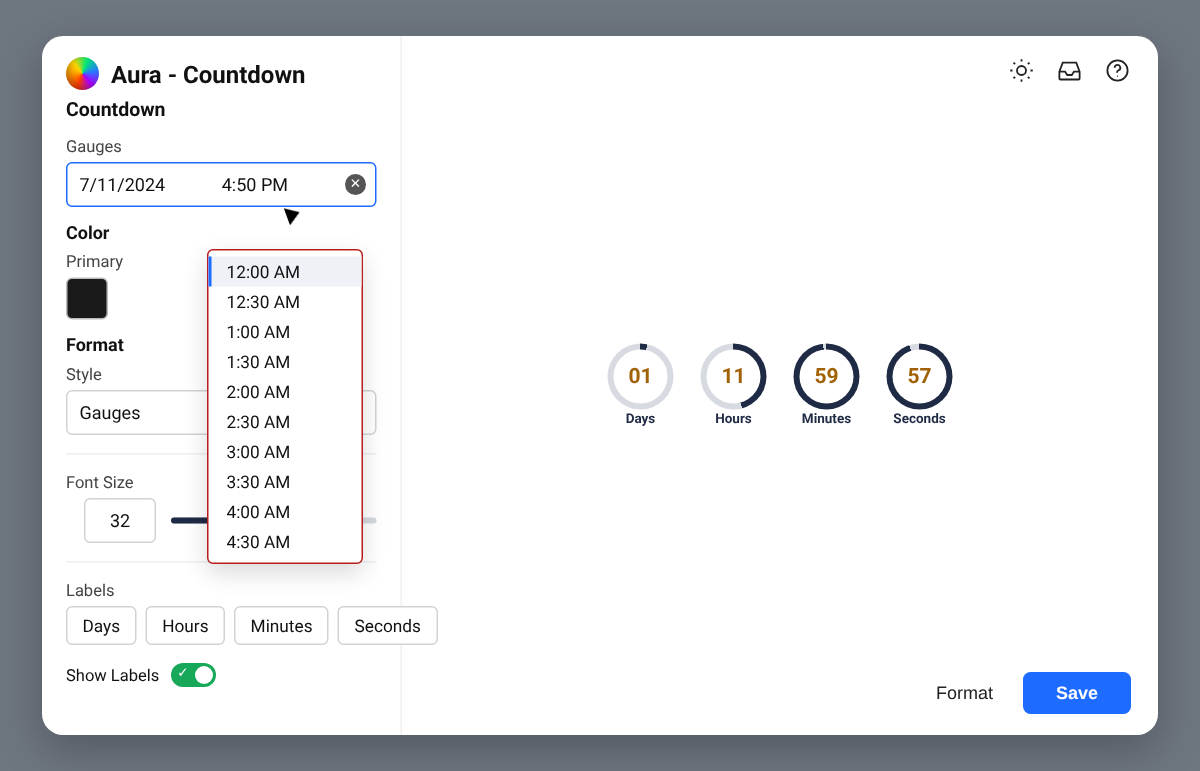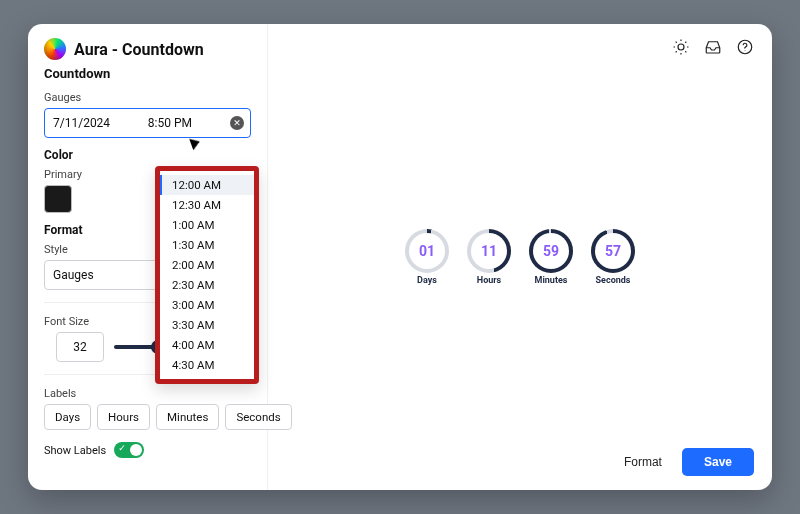--- a/index.html
+++ b/index.html
@@ -113,24 +113,24 @@
   .toggle .knob{
     position:absolute; right:2px; top:2px; width:12px;height:12px;border-radius:50%;background:#fff;
   }
   .toggle .check{
     position:absolute; left:4px; top:1px; color:#fff; font-size:9px;
   }
 
   
   .time-menu {
     position:absolute;
-    left:127px; top:142px;
+    left:110px; top:142px;
     width:104px;
     background:#fff;
-    border:5px solid #b91c1c;
+    border:1px solid #b91c1c;
     border-radius:4px;
     box-shadow:0 6px 16px rgba(0,0,0,.15);
     padding:4px 0;
     z-index:20;
   }
   .time-menu .opt{
     padding:3px 10px; font-size:11.5px; cursor:pointer; border-left:2px solid transparent;
   }
   .time-menu .opt.sel{
     background:#eef1f5; border-left:2px solid #1e6bff;
@@ -159,21 +159,21 @@
   }
   .gauge .ring::before{
     content:""; position:absolute; inset:0; border-radius:50%;
     background: conic-gradient(#1f2a44 var(--p,0deg), #d7dbe1 0);
   }
   .gauge .ring::after{
     content:""; position:absolute; inset:4px; border-radius:50%; background:#fff;
   }
   .gauge .num{
     position:absolute; inset:0; display:flex;align-items:center;justify-content:center;
-    font-weight:700; font-size:14px; color:#8b5cf6; z-index:1;
+    font-weight:700; font-size:14px; color:#a16207; z-index:1;
   }
   .gauge .unit{ font-size:9px; font-weight:700; color:#1f2a44; margin-top:2px;}
 
   .footer {
     position:absolute; right:18px; bottom:14px; display:flex; gap:12px; align-items:center;
   }
   .btn-cancel { background:none;border:none;font-size:12px;color:#222;cursor:pointer;padding:6px 8px;}
   .btn-save {
     background:#1e6bff;color:#fff;border:none;border-radius:5px;
     font-size:12px;padding:7px 22px;cursor:pointer;font-weight:600;
@@ -190,21 +190,21 @@
     <div class="title-row">
       <div class="logo"></div>
       <h1 class="app-title">Aura - Countdown</h1>
     </div>
     <div class="sub1">Countdown</div>
 
     <div class="field-label">Gauges</div>
     <div class="datetime-box">
       <span class="date">7/11/2024</span>
       <span class="gap"></span>
-      <span class="time">8:50 PM</span>
+      <span class="time">4:50 PM</span>
       <span style="width:30px"></span>
       <span class="clear-x">✕</span>
       <div class="cursor"></div>
     </div>
 
     <div class="section-label">Color</div>
     <div class="field-label">Primary</div>
     <div class="swatch"></div>
 
     <div class="section-label">Format</div>

